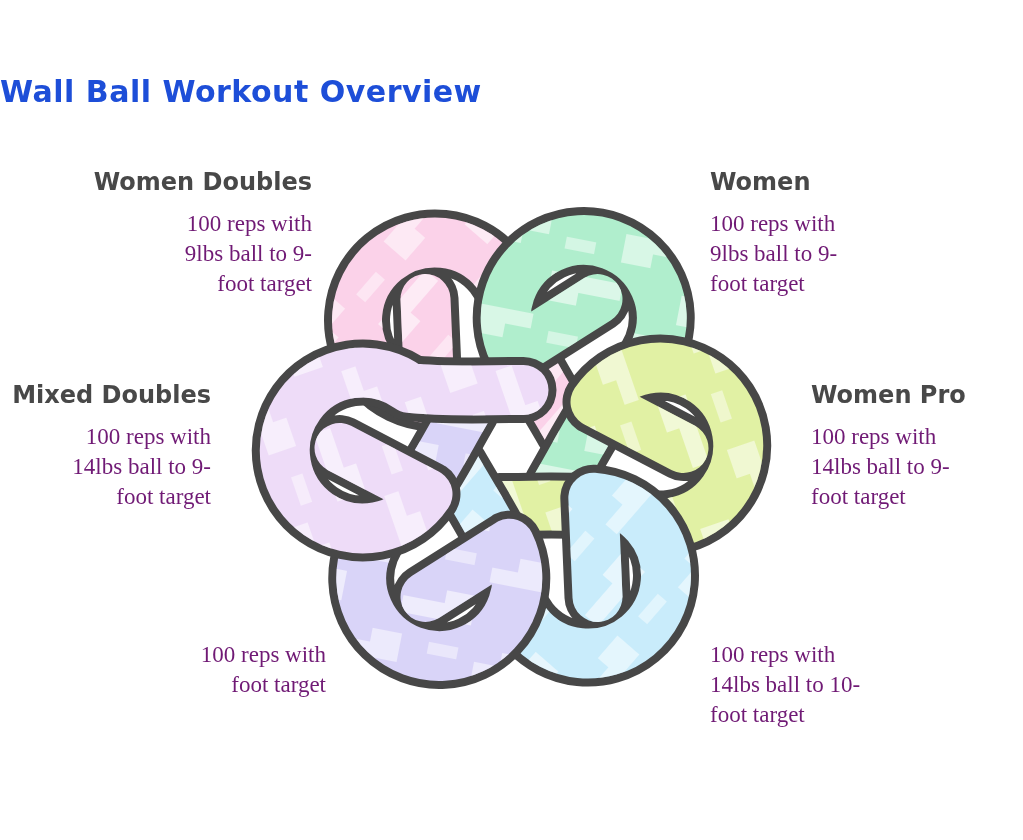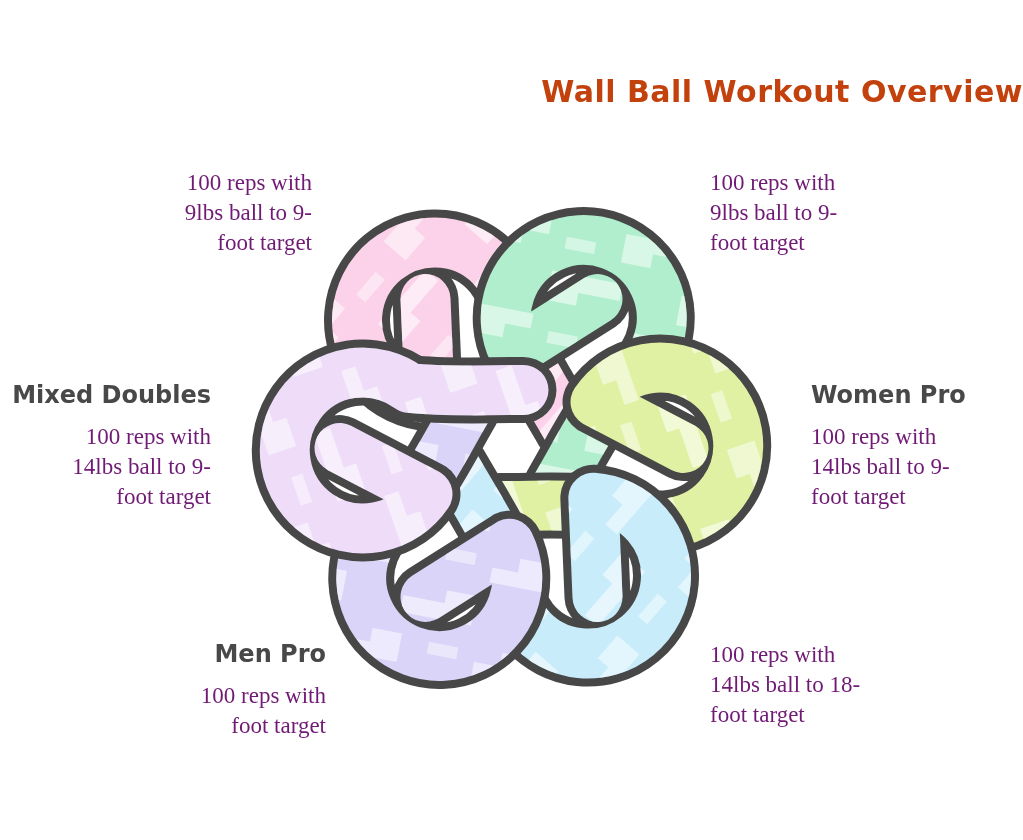--- a/index.html
+++ b/index.html
@@ -6,25 +6,25 @@
   .page{
     position:relative;
     width:1023px;height:840px;
     background:#ffffff;
     overflow:hidden;
     font-family:"DejaVu Sans","Liberation Sans",sans-serif;
   }
   .title{
     position:absolute;
     left:0;right:0;top:54px;
-    text-align:right;
+    text-align:left;
     font-size:30px;
     font-weight:bold;
     letter-spacing:0.5px;
-    color:#c2410c;
+    color:#1d4ed8;
   }
   .knot-svg{position:absolute;left:0;top:0;}
   .rib-outline{fill:none;stroke:#474747;stroke-width:66;stroke-linecap:round;stroke-linejoin:round;}
   .rib-fill{fill:none;stroke-width:50;stroke-linecap:round;stroke-linejoin:round;}
   .rib-hatch{fill:none;stroke:url(#hatch);stroke-width:50;stroke-linecap:round;stroke-linejoin:round;}
   .label{
     position:absolute;
     width:290px;
     color:#4b4b4b;
   }
@@ -96,28 +96,30 @@
       <g transform="rotate(270)">
         <use href="#ribbon-path" class="rib-outline"></use>
         <use href="#ribbon-path" class="rib-fill" stroke="#eedcf8"></use>
         <use href="#ribbon-path" class="rib-hatch"></use>
       </g>
 
     </g>
   </svg>
 
   <div class="label right" style="right:711px;top:168px;">
+    <h2>Women Doubles</h2>
     <div class="body">
       <span>100 reps with</span>
       <span>9lbs ball to 9-</span>
       <span>foot target</span>
     </div>
   </div>
 
   <div class="label left" style="left:710px;top:168px;">
+    <h2>Women</h2>
     <div class="body">
       <span>100 reps with</span>
       <span>9lbs ball to 9-</span>
       <span>foot target</span>
     </div>
   </div>
 
   <div class="label right" style="right:812px;top:381px;">
     <h2>Mixed Doubles</h2>
     <div class="body">
@@ -130,28 +132,27 @@
   <div class="label left" style="left:811px;top:381px;">
     <h2>Women Pro</h2>
     <div class="body">
       <span>100 reps with</span>
       <span>14lbs ball to 9-</span>
       <span>foot target</span>
     </div>
   </div>
 
   <div class="label right" style="right:697px;top:640px;">
-    <h2>Men Pro</h2>
     <div class="body">
       <span>100 reps with</span>
       <span>foot target</span>
     </div>
   </div>
 
   <div class="label left" style="left:710px;top:640px;">
     <div class="body">
       <span>100 reps with</span>
-      <span>14lbs ball to 18-</span>
+      <span>14lbs ball to 10-</span>
       <span>foot target</span>
     </div>
   </div>
 
 </div>
 
 </body></html>

